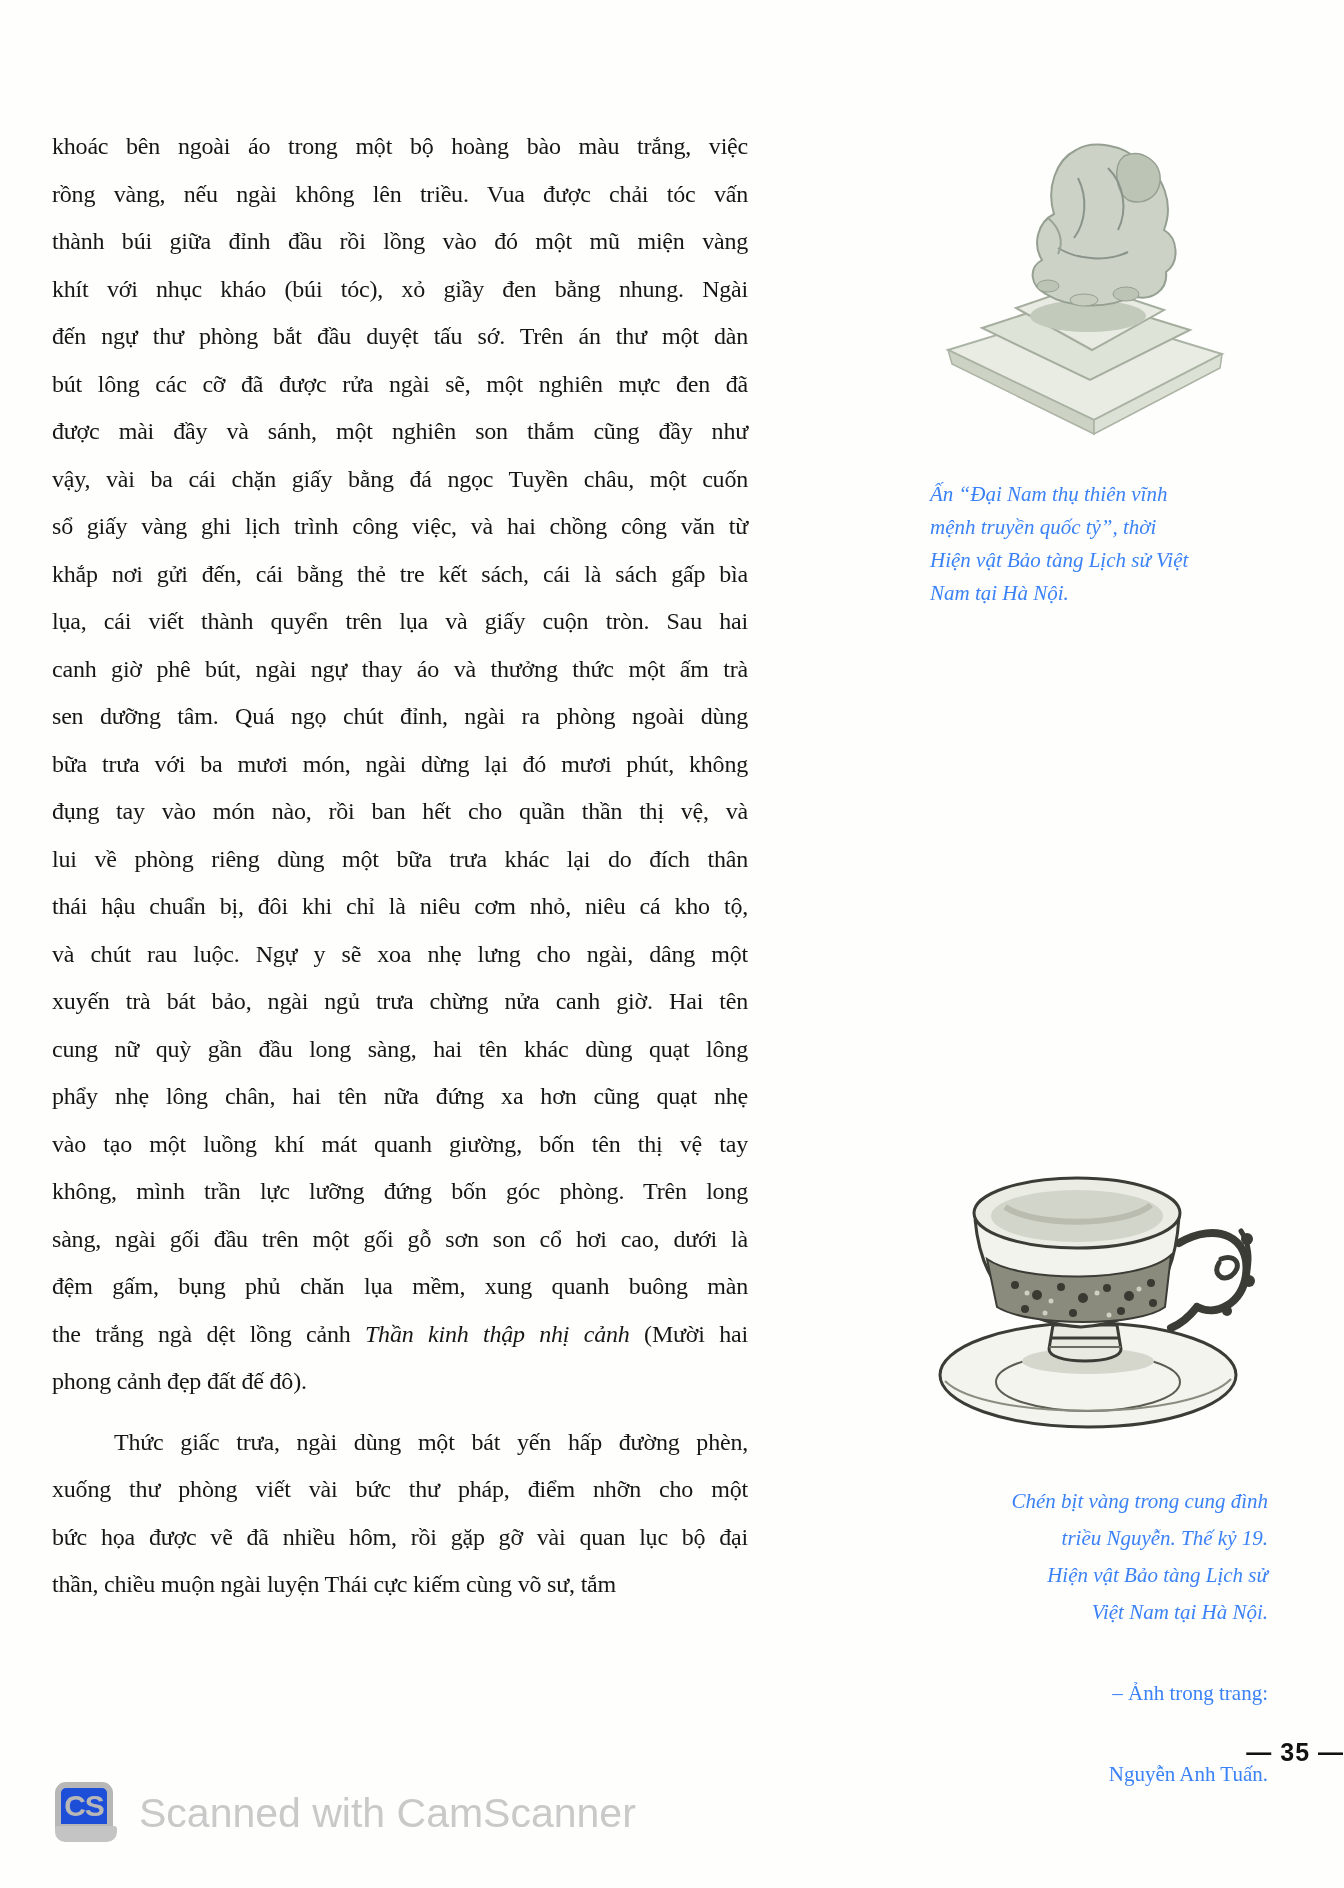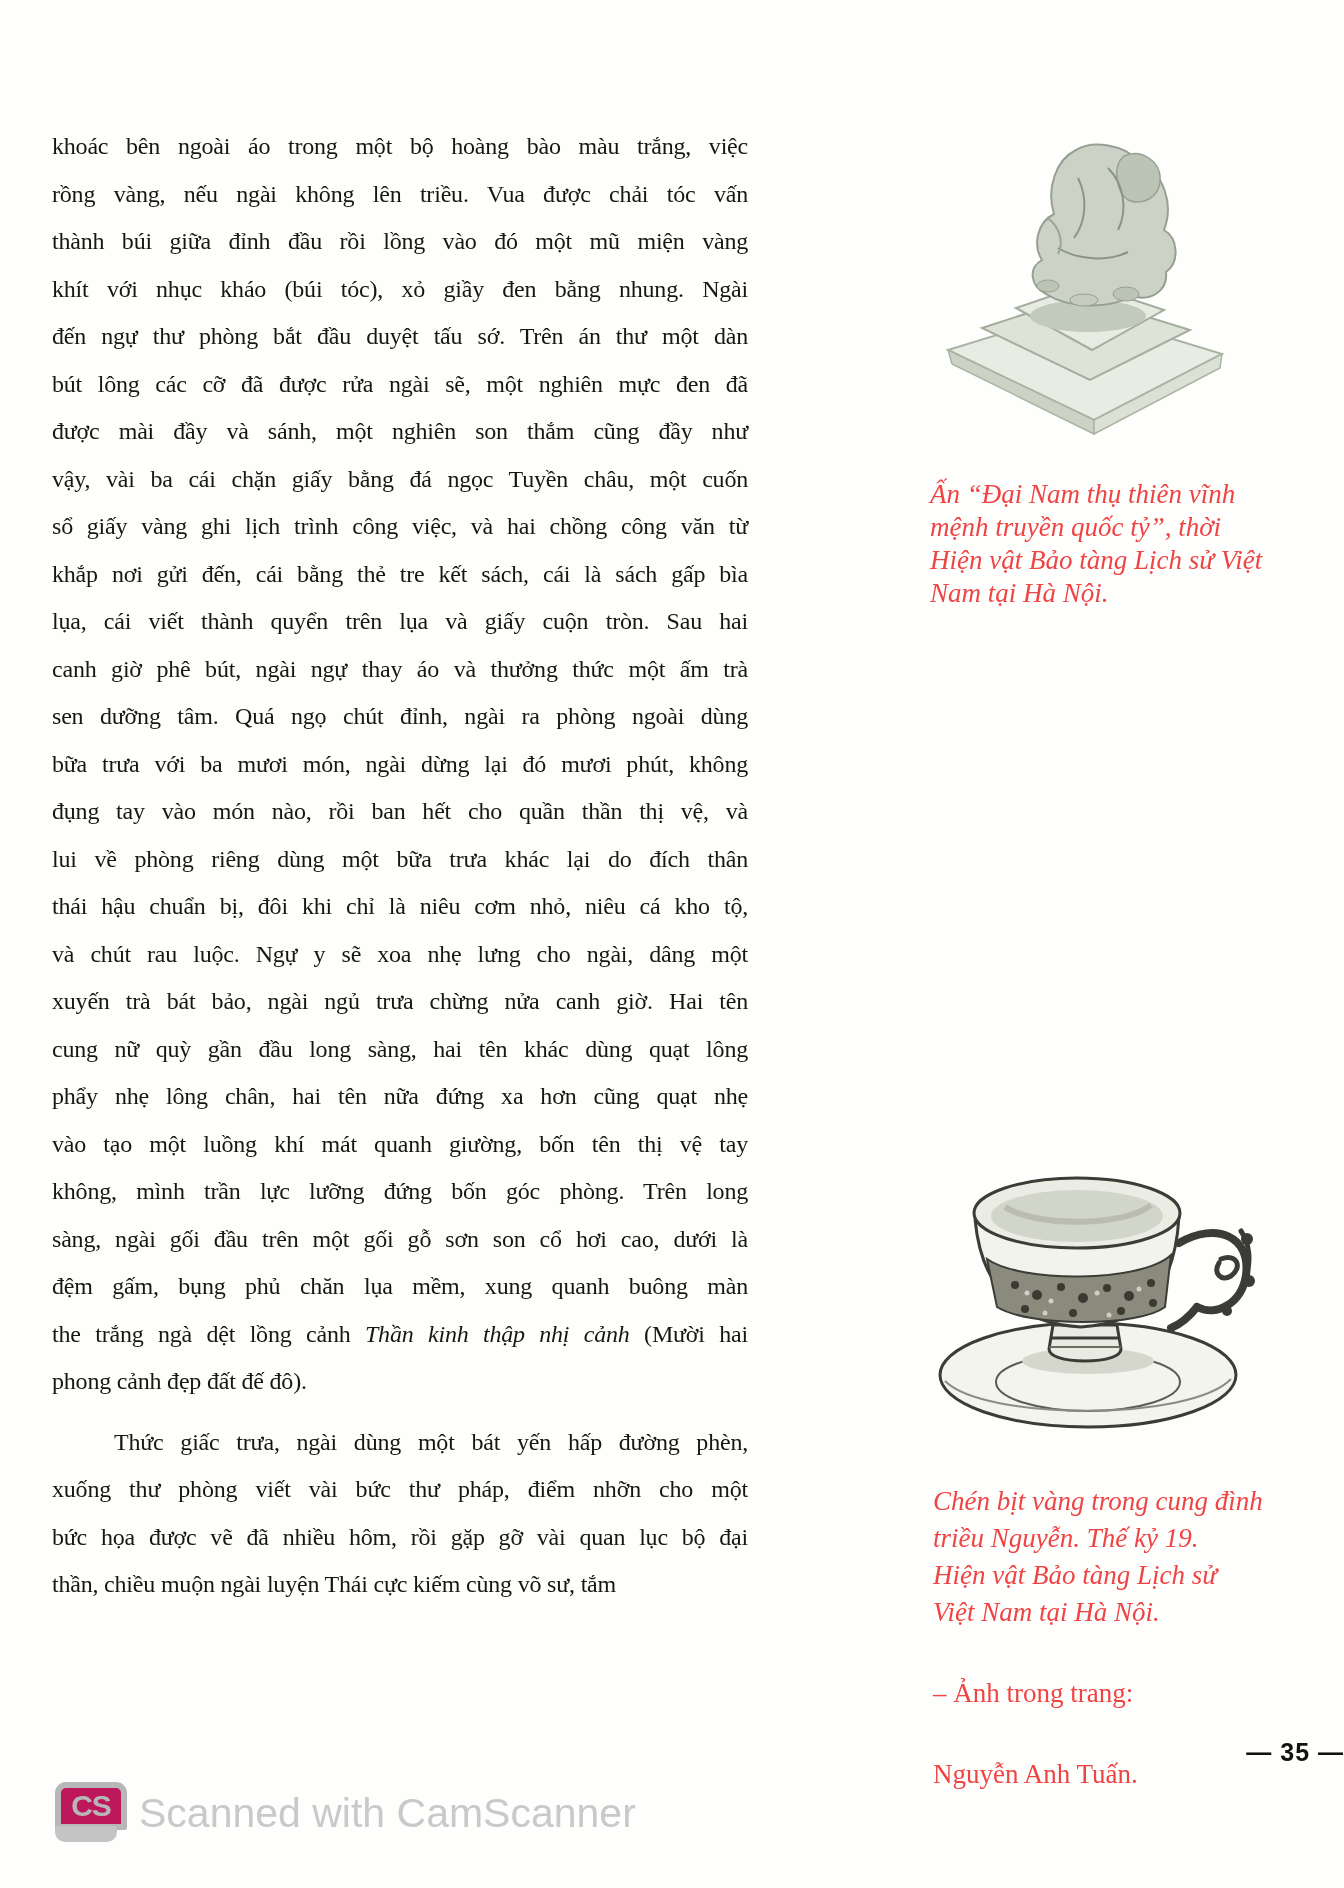--- a/index.html
+++ b/index.html
@@ -27,44 +27,44 @@
   .line.indent{text-indent:62px;}
   .it{font-style:italic;}
   
   .fig{position:absolute;margin:0;padding:0;}
   .fig-seal{left:928px;top:118px;width:312px;height:318px;}
   .fig-cup{left:925px;top:1135px;width:330px;height:300px;}
   .fig svg{display:block;width:100%;height:100%;}
   
   .caption{
     position:absolute;width:335px;
-    font-size:27px;color:#ef4444;
+    font-size:21px;color:#3b82f6;
   }
   .cap-seal{left:930px;top:478px;}
   .cap-seal .cap-line{line-height:33px;}
   .cap-cup{left:933px;top:1483px;}
-  .cap-cup .cap-line{line-height:37px;}
+  .cap-cup .cap-line{line-height:37px;text-align:right;}
   .cap-line{white-space:nowrap;}
   .cap-line.italic{font-style:italic;}
   .cap-line.roman{font-style:normal;font-family:"Liberation Serif",serif;margin-top:44px;}
   
   .page-number{
     position:absolute;left:0;top:1738px;width:1344px;
     text-align:right;
     font-family:"Liberation Sans",sans-serif;
     font-weight:bold;font-size:25px;color:#121210;
     letter-spacing:1px;
   }
   
   .watermark{position:absolute;left:55px;top:1782px;height:64px;display:flex;align-items:flex-start;}
   .cs-logo{position:relative;width:62px;height:60px;flex:0 0 auto;}
   .cs-box{
-    box-sizing:border-box;width:72px;height:48px;
+    box-sizing:border-box;width:58px;height:48px;
     border:6px solid #b7b7b7;border-radius:11px 11px 2px 2px;
-    background:#be185d;display:flex;align-items:center;justify-content:center;
+    background:#1d4ed8;display:flex;align-items:center;justify-content:center;
     font-family:"Liberation Sans",sans-serif;font-weight:bold;
     font-size:30px;color:#b7b7b7;letter-spacing:-1px;
   }
   .cs-band{
     position:absolute;left:0;right:0;top:44px;height:16px;
     background:#c4c4c4;border-radius:3px 3px 10px 10px;
   }
   .wm-text{
     margin-left:22px;margin-top:2px;
     font-family:"Liberation Sans",sans-serif;

